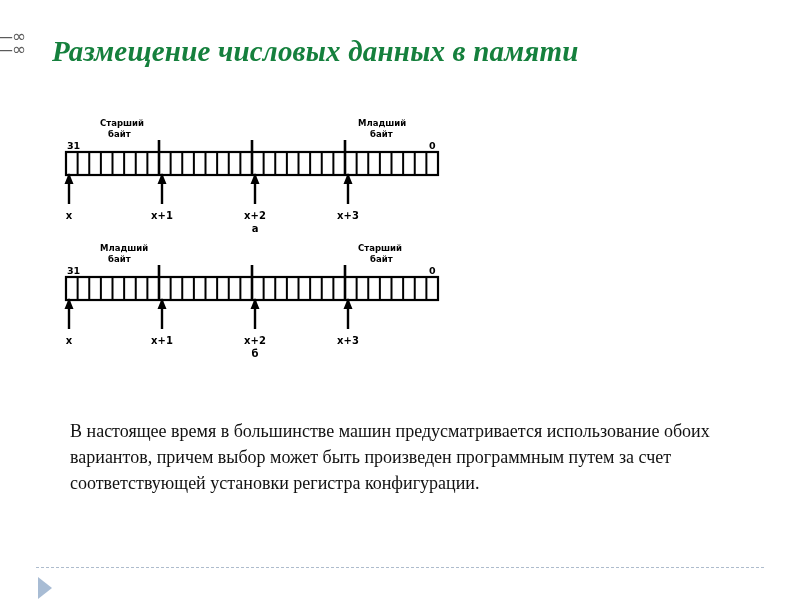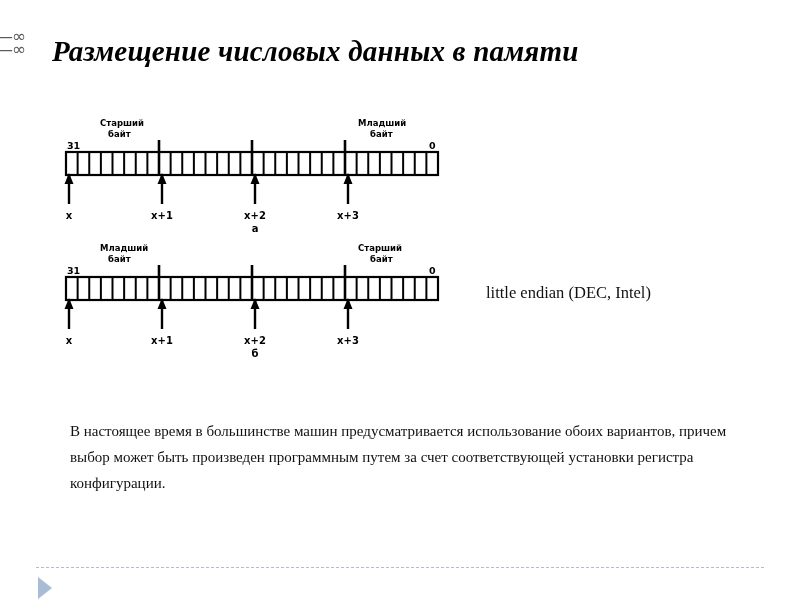--- a/index.html
+++ b/index.html
@@ -45,21 +45,21 @@
   #title {
     position: absolute;
     left: 52px;
     top: 34px;
     width: 700px;
     font-family: "Liberation Serif", "DejaVu Serif", serif;
     font-weight: bold;
     font-style: italic;
     font-size: 29px;
     line-height: 34px;
-    color: #000000;
+    color: #15803d;
     letter-spacing: 0.2px;
     white-space: nowrap;
   }
 
   
   .diagram {
     position: absolute;
     left: 0;
     width: 470px;
     height: 120px;
@@ -81,21 +81,21 @@
   #endian-big    { left: 486px; top: 158px; }
   #endian-little { left: 486px; top: 283px; }
 
   
   #body-text {
     position: absolute;
     left: 70px;
     top: 418px;
     width: 680px;
     font-family: "Liberation Serif", "DejaVu Serif", serif;
-    font-size: 15px;
+    font-size: 18px;
     line-height: 26px;
     color: #111111;
     text-align: left;
   }
 
   
   #footer-rule {
     position: absolute;
     left: 36px;
     top: 567px;
@@ -270,21 +270,20 @@
         <text class="svgtxt addr-lbl" x="69" y="107" text-anchor="middle">x</text>
         <text class="svgtxt addr-lbl" x="162" y="107" text-anchor="middle">x+1</text>
         <text class="svgtxt addr-lbl" x="255" y="107" text-anchor="middle">x+2</text>
         <text class="svgtxt addr-lbl" x="348" y="107" text-anchor="middle">x+3</text>
 
         <text class="svgtxt fig-cap" x="255" y="120" text-anchor="middle">б</text>
       </g>
     </svg>
   </div>
 
-  <div class="endian-label" id="endian-little">little endian (DEC,  Intel)</div>
 
   <div id="body-text">В настоящее время в большинстве машин предусматривается использование обоих вариантов, причем выбор может быть произведен программным путем за счет соответствующей установки регистра конфигурации.</div>
 
   <div id="footer-rule"></div>
   <div id="nav-arrow"></div>
 
 </div>
 
 <style>
   

